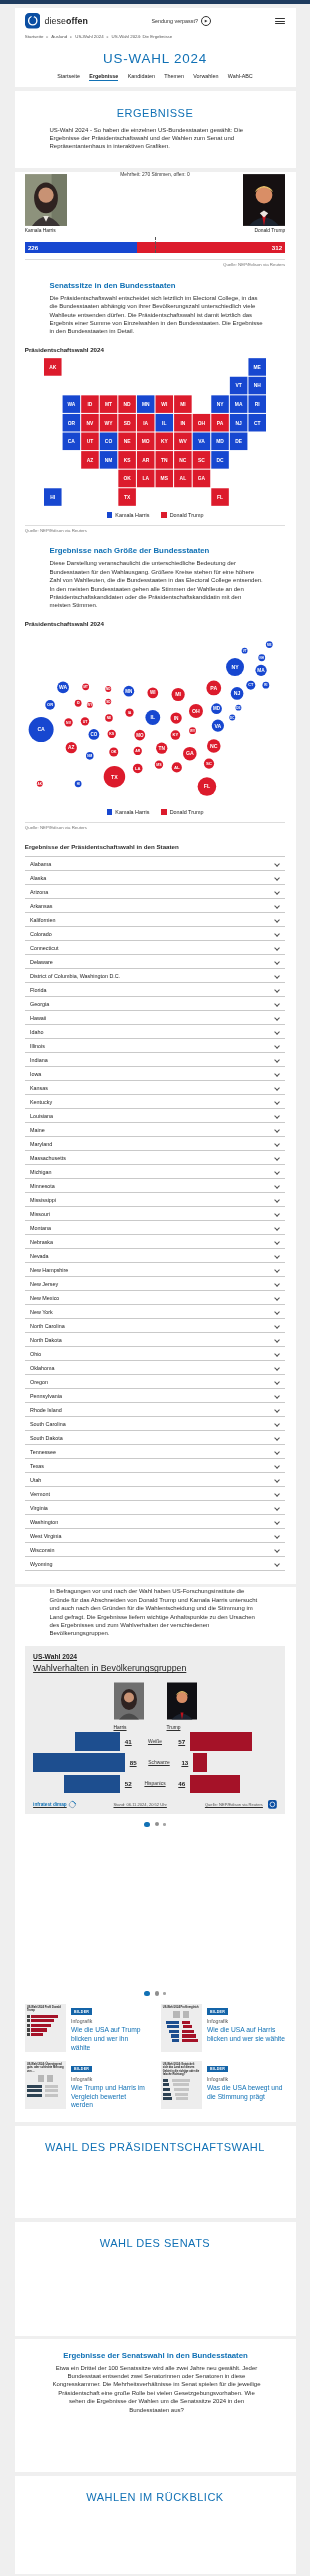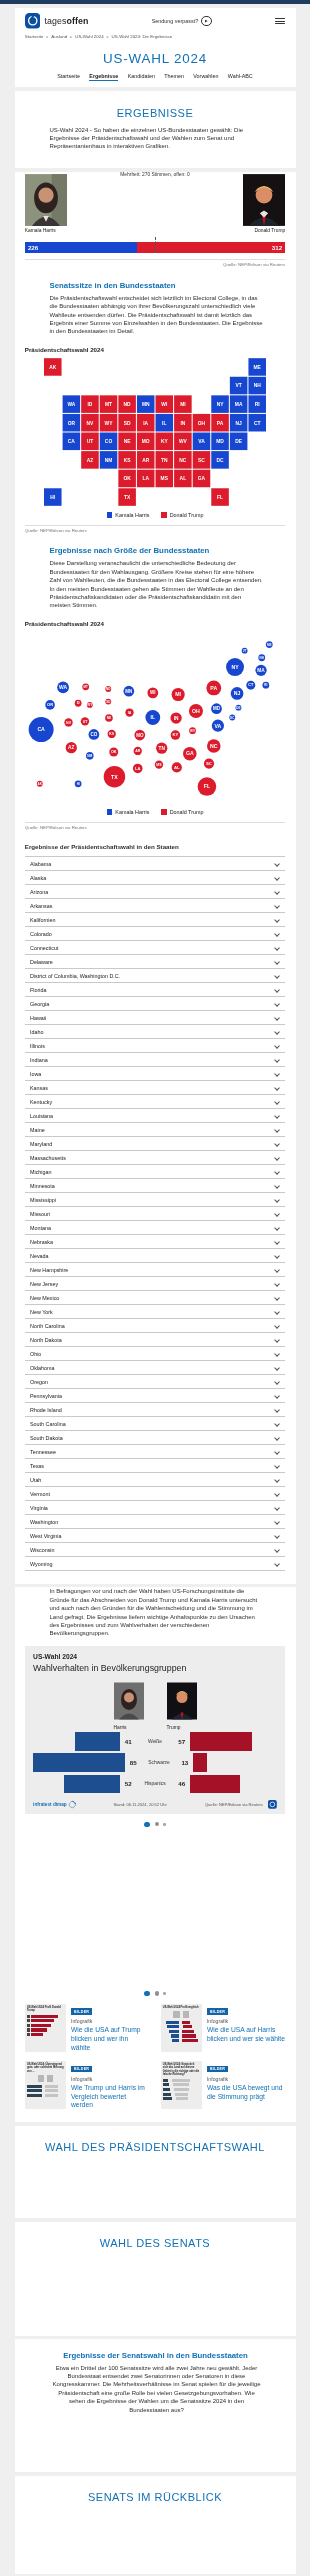--- a/index.html
+++ b/index.html
@@ -51,21 +51,21 @@
   .map-box{display:flex;justify-content:center;margin-top:2.1px;}
 
   
   .acc-title{font-size:6.2px;font-weight:700;margin:13.4px 0 6.2px;}
   .acc{border-bottom:0.5px solid #c9c9c9;}
   .acc-row{display:flex;align-items:center;justify-content:space-between;height:13px;border-top:0.5px solid #c9c9c9;padding:0 4.1px 0 5.2px;cursor:pointer;}
   .acc-row span{font-size:5.4px;color:#222;}
   .chev{display:inline-block;width:3.1px;height:3.1px;border-right:0.7px solid #555;border-bottom:0.7px solid #555;transform:rotate(45deg);margin-right:1.6px;}
 
   
-  .info-card{background:#ededed;margin:8.3px 0 0;padding:7.2px 8.3px 5.2px;}
+  .info-card{background:#ededed;margin:8.3px 0 0;padding:7.2px 8.3px 5.2px;text-decoration:underline;}
   .info-kicker{font-size:6.7px;font-weight:700;color:#1d1d1d;}
   .info-title{font-size:8.8px;color:#1d1d1d;margin-top:3.1px;}
   .info-photos{display:flex;justify-content:center;gap:23px;margin-top:7.2px;}
   .info-photo-w{width:30px;}
   .info-photo-w .nm{font-size:4.9px;color:#222;margin-top:2.1px;}
   .bt-row{display:flex;align-items:center;margin:2.6px 0;}
   .bt-left{width:92px;display:flex;justify-content:flex-end;}
   .bt-right{width:92px;}
   .bt-bar{height:18.6px;}
   .bt-vl,.bt-vr{width:17.6px;text-align:center;font-size:6.2px;font-weight:700;color:#1d1d1d;}
@@ -109,21 +109,21 @@
 <div class="topstrip"></div>
 
 <div class="card" style="margin-top:4.1px;">
   <div class="hdr">
     <div class="brand">
       <svg width="15.5" height="15.5" viewBox="0 0 30 30">
         <rect x="0" y="0" width="30" height="30" rx="8" fill="#0b4ea2"></rect>
         <circle cx="15" cy="15" r="8" fill="none" stroke="#fff" stroke-width="2.6"></circle>
         <rect x="13" y="4" width="4" height="7" fill="#0b4ea2" transform="rotate(28 15 7)"></rect>
       </svg>
-      <span class="brand-name"><span>tages</span><b>offen</b></span>
+      <span class="brand-name"><span>diese</span><b>offen</b></span>
     </div>
     <div class="missed">
       <span>Sendung verpasst?</span>
       <span class="play">▶</span>
     </div>
     <div class="burger">
         <i></i>
         <i></i>
         <i></i>
       </div>
@@ -1059,15 +1059,15 @@
 <div class="card title-card senate">
   <h2 class="big-title">WAHL DES SENATS</h2>
 </div>
 
 <div class="card senwahl-card">
   <h3 class="h3blue" style="padding-top:11.4px;margin-top:0;">Ergebnisse der Senatswahl in den Bundesstaaten</h3>
   <p class="body-text">Etwa ein Drittel der 100 Senatssitze wird alle zwei Jahre neu gewählt. Jeder Bundesstaat entsendet zwei Senatorinnen oder Senatoren in diese Kongresskammer. Die Mehrheitsverhältnisse im Senat spielen für die jeweilige Präsidentschaft eine große Rolle bei vielen Gesetzgebungsvorhaben. Wie sehen die Ergebnisse der Wahlen um die Senatssitze 2024 in den Bundesstaaten aus?</p>
 </div>
 
 <div class="card title-card retro">
-  <h2 class="big-title">SENATS IM RÜCKBLICK</h2>
+  <h2 class="big-title">WAHLEN IM RÜCKBLICK</h2>
 </div>
 
 
 </body></html>

